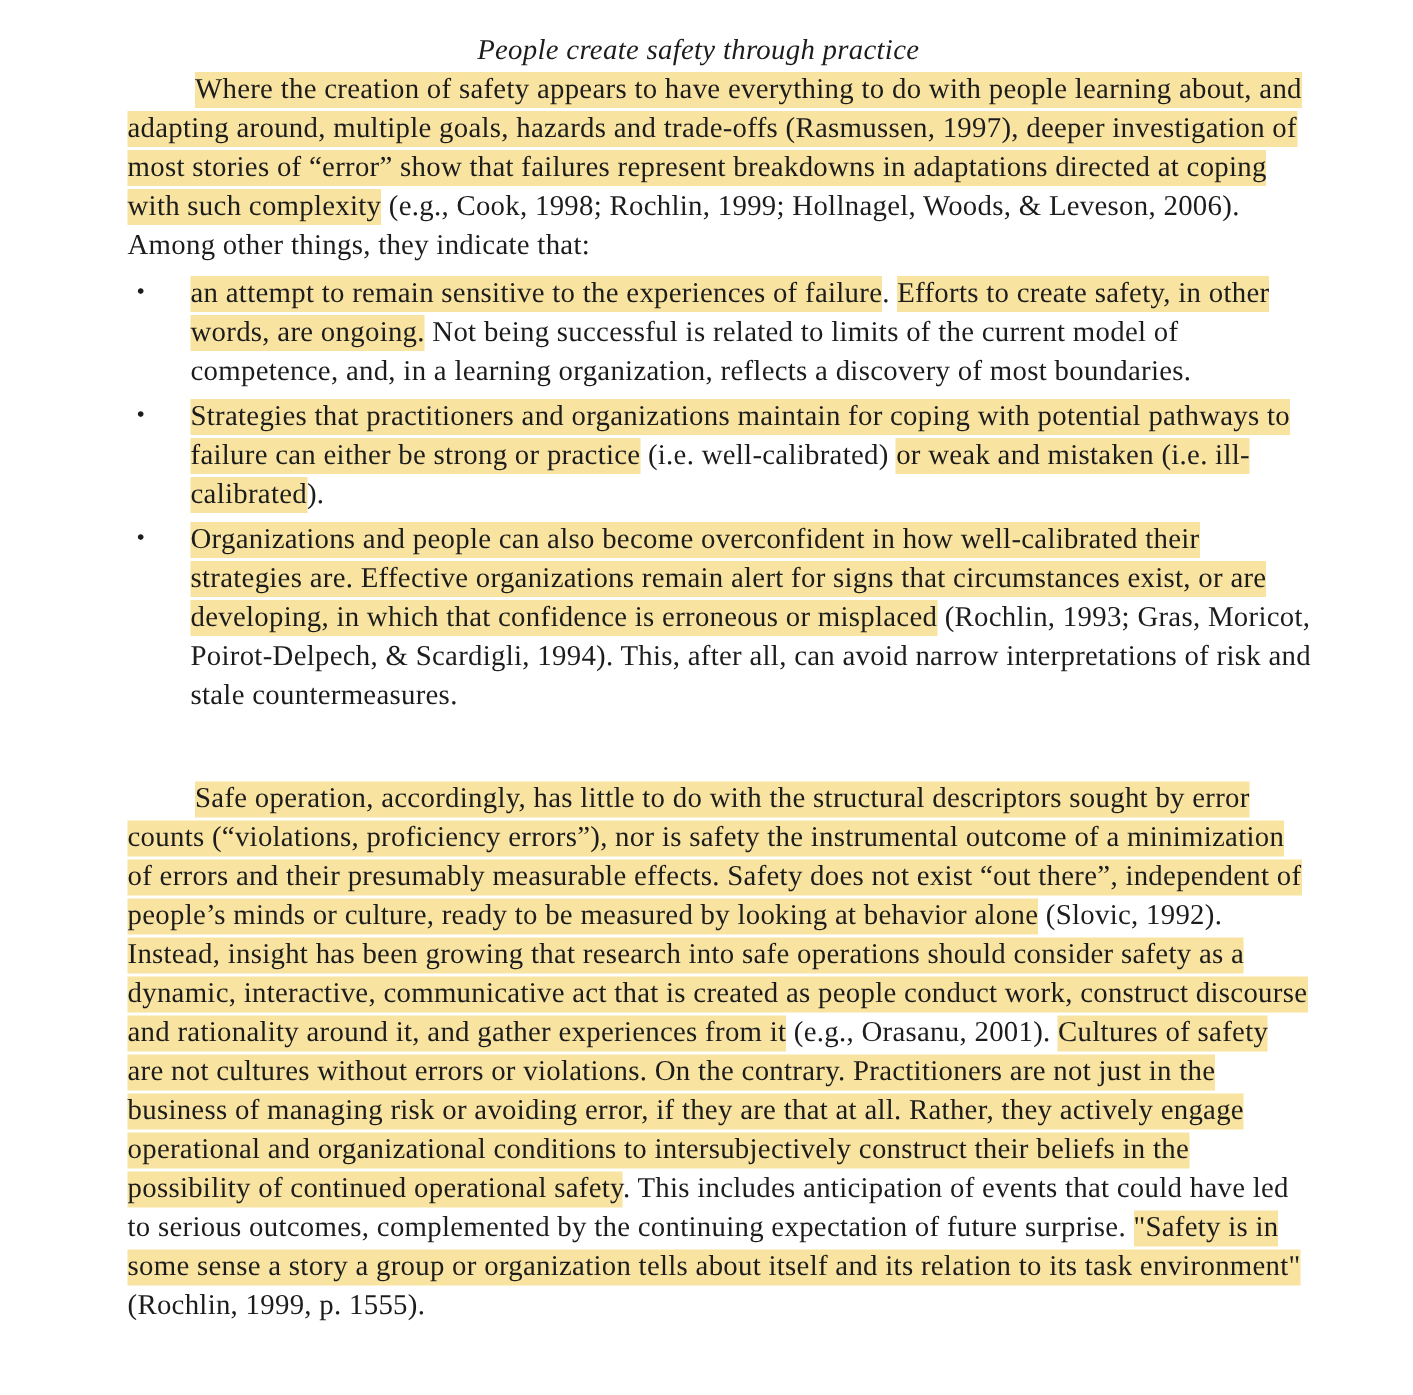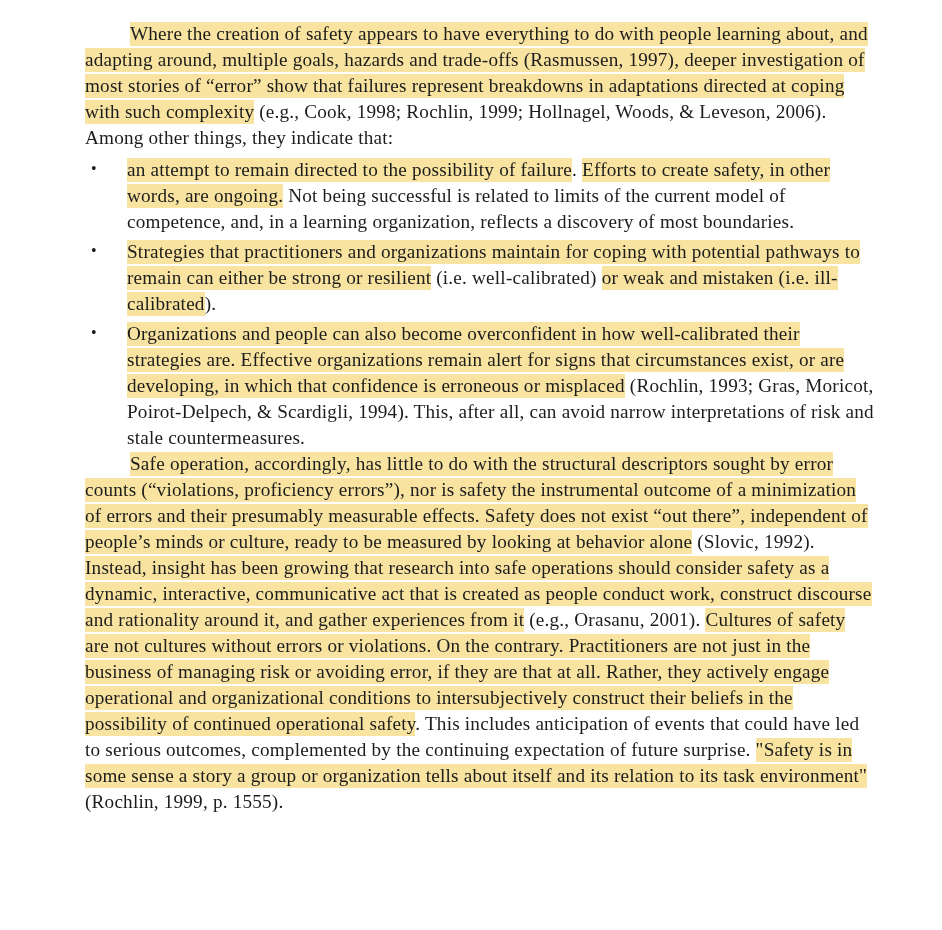--- a/index.html
+++ b/index.html
@@ -48,46 +48,48 @@
     position: absolute;
     left: -36px;
     top: -1px;
     font-size: 16px;
   }
   .b1-first {
     white-space: nowrap;
     margin-bottom: 10px;
   }
   .para2 {
+    margin-top: 43px;
   }
   .para3 {
     margin-top: 0;
   }
   .hl {
     background: var(--hl, #F8E3A0);
     padding: 1px 0 2px 0;
   }
 </style>
 </head>
 <body>
 
 <div class="page">
   <div class="content">
 
+    <div class="title">People create safety through practice</div>
 
     <p class="para indent"><span class="hl">Where the creation of safety appears to have everything to do with people learning about, and adapting around, multiple goals, hazards and trade-offs (Rasmussen, 1997), deeper investigation of most stories of “error” show that failures represent breakdowns in adaptations directed at coping with such complexity</span><span> (e.g., Cook, 1998; Rochlin, 1999; Hollnagel, Woods, &amp; Leveson, 2006). Among other things, they indicate that:</span></p>
 
     <ul class="bullets">
       <li>
         <span class="marker">•</span>
-        <div class="b1-rest"><span class="hl">an attempt to remain directed to the possibility of failure</span><span>. </span><span class="hl">Efforts to create safety, in other words, are ongoing.</span><span> Not being successful is related to limits of the current model of competence, and, in a learning organization, reflects a discovery of most boundaries.</span></div>
+        <div class="b1-rest"><span class="hl">an attempt to remain sensitive to the experiences of failure</span><span>. </span><span class="hl">Efforts to create safety, in other words, are ongoing.</span><span> Not being successful is related to limits of the current model of competence, and, in a learning organization, reflects a discovery of most boundaries.</span></div>
       </li>
       <li>
         <span class="marker">•</span>
-        <div><span class="hl">Strategies that practitioners and organizations maintain for coping with potential pathways to remain can either be strong or resilient</span><span> (i.e. well-calibrated) </span><span class="hl">or weak and mistaken (i.e. ill-calibrated</span><span>).</span></div>
+        <div><span class="hl">Strategies that practitioners and organizations maintain for coping with potential pathways to failure can either be strong or practice</span><span> (i.e. well-calibrated) </span><span class="hl">or weak and mistaken (i.e. ill-calibrated</span><span>).</span></div>
       </li>
       <li>
         <span class="marker">•</span>
         <div><span class="hl">Organizations and people can also become overconfident in how well-calibrated their strategies are. Effective organizations remain alert for signs that circumstances exist, or are developing, in which that confidence is erroneous or misplaced</span><span> (Rochlin, 1993; Gras, Moricot, Poirot-Delpech, &amp; Scardigli, 1994). This, after all, can avoid narrow interpretations of risk and stale countermeasures.</span></div>
       </li>
     </ul>
 
     <p class="para indent para2"><span class="hl">Safe operation, accordingly, has little to do with the structural descriptors sought by error counts (“violations, proficiency errors”), nor is safety the instrumental outcome of a minimization of errors and their presumably measurable effects. Safety does not exist “out there”, independent of people’s minds or culture, ready to be measured by looking at behavior alone</span><span> (Slovic, 1992). </span><span class="hl">Instead, insight has been growing that research into safe operations should consider safety as a dynamic, interactive, communicative act that is created as people conduct work, construct discourse and rationality around it, and gather experiences from it</span><span> (e.g., Orasanu, 2001). </span><span class="hl">Cultures of safety are not cultures without errors or violations. On the contrary. Practitioners are not just in the business of managing risk or avoiding error, if they are that at all. Rather, they actively engage operational and organizational conditions to intersubjectively construct their beliefs in the possibility of continued operational safety</span><span>. This includes anticipation of events that could have led to serious outcomes, complemented by the continuing expectation of future surprise. </span><span class="hl">"Safety is in some sense a story a group or organization tells about itself and its relation to its task environment"</span><span> (Rochlin, 1999, p. 1555).</span></p>
 
 

